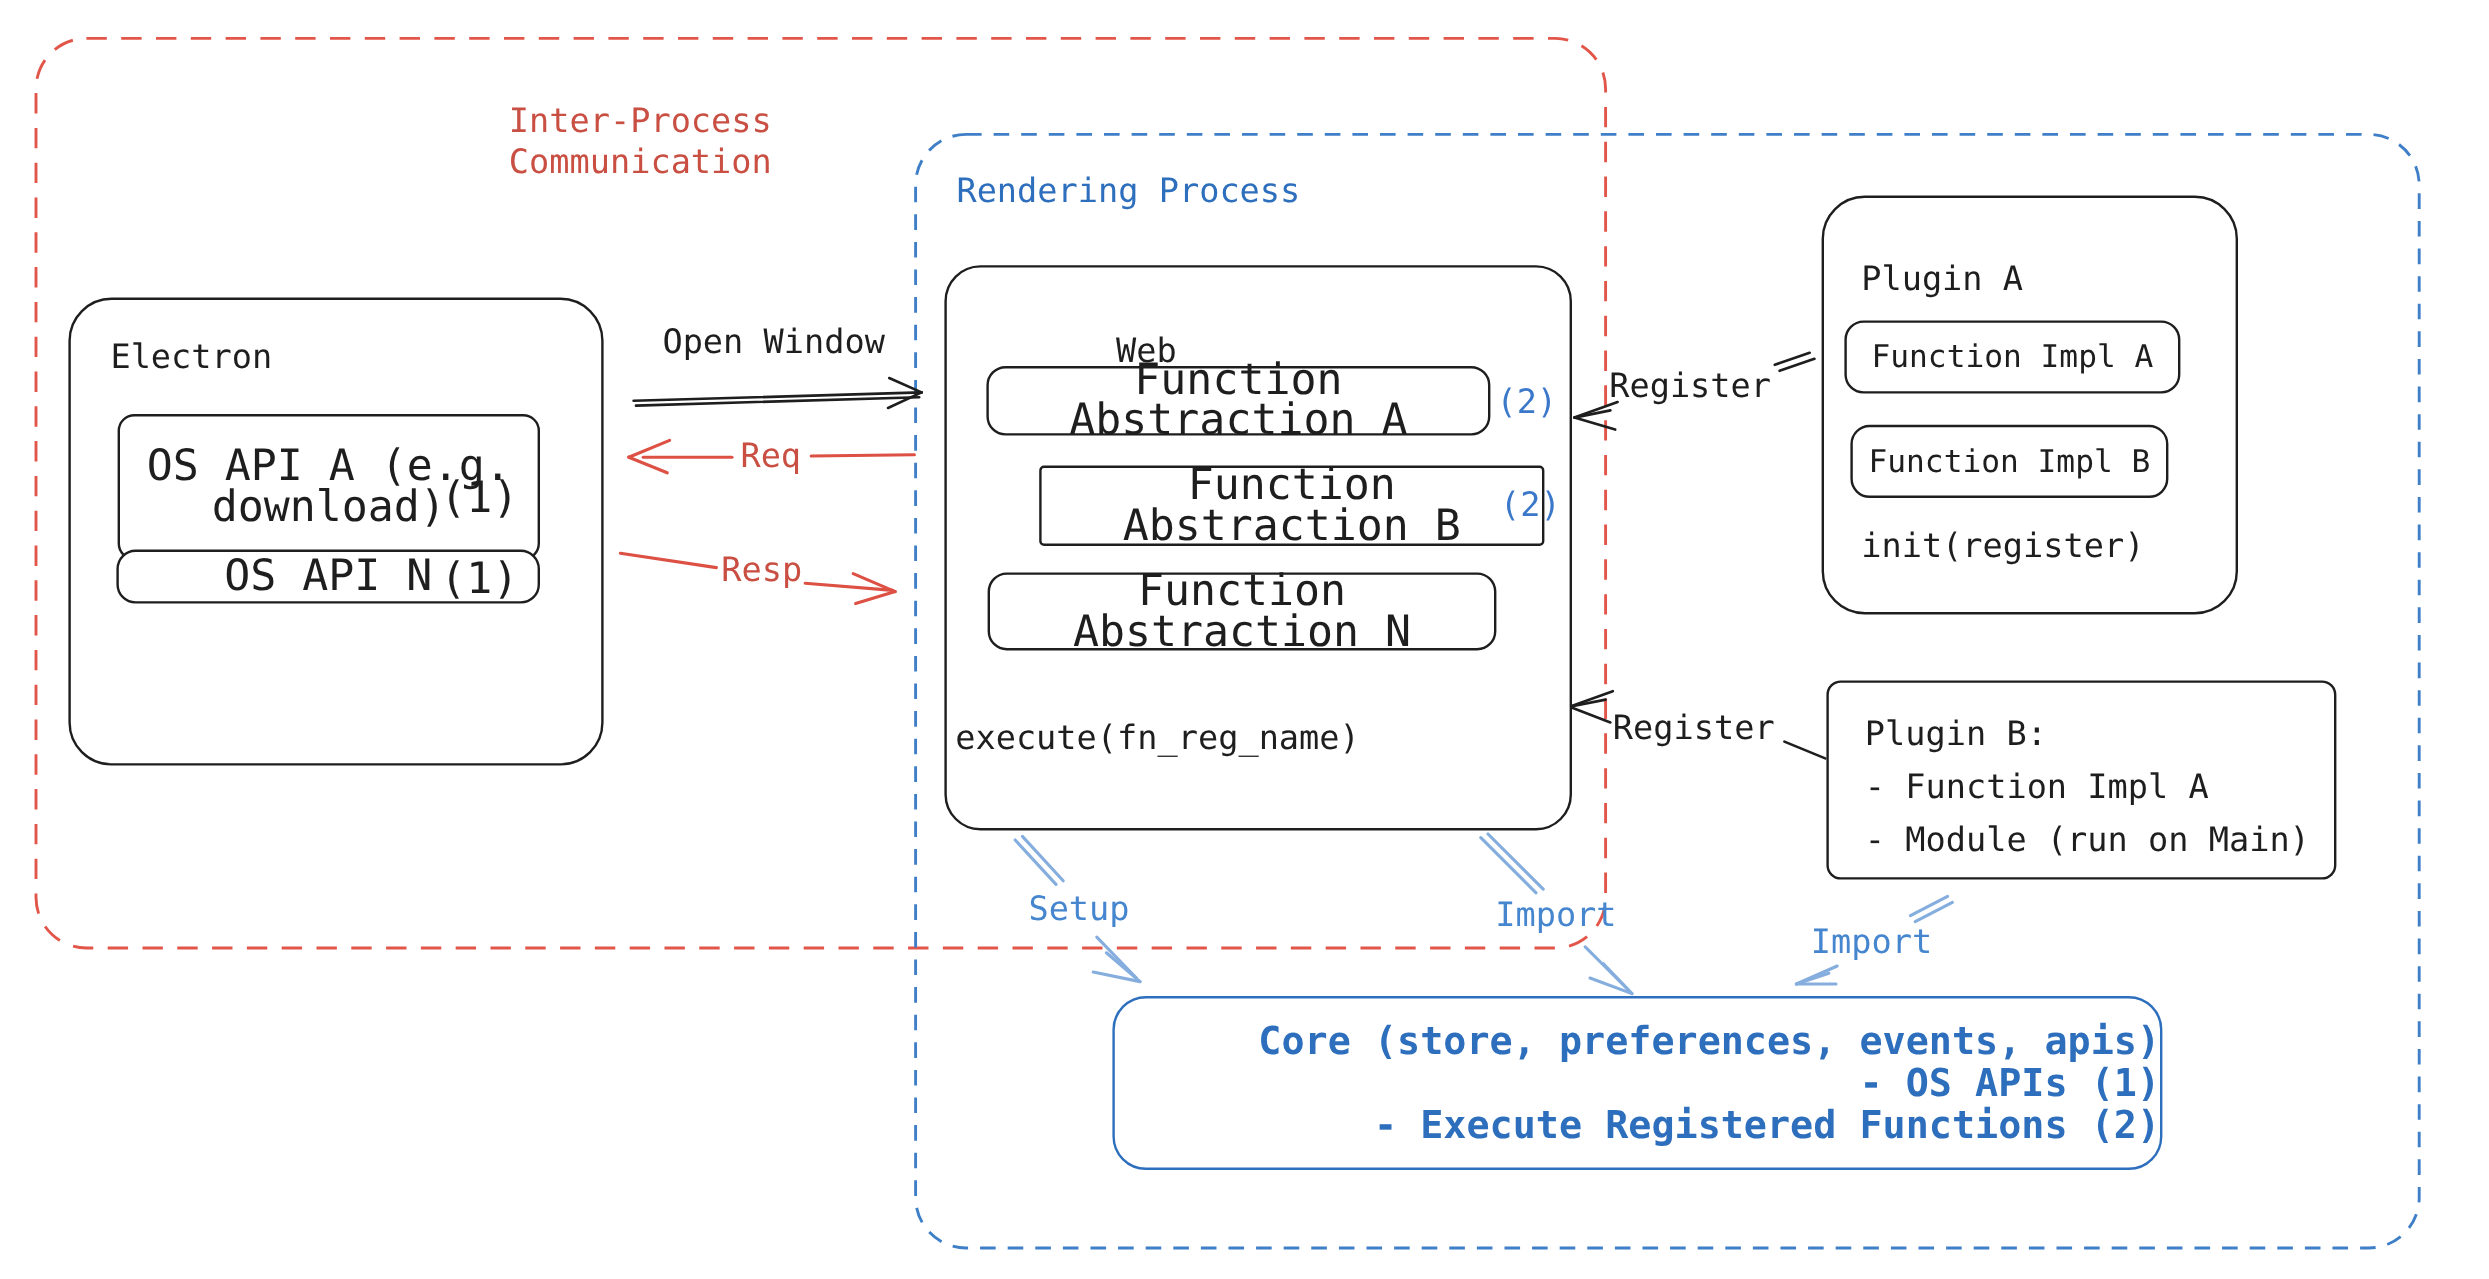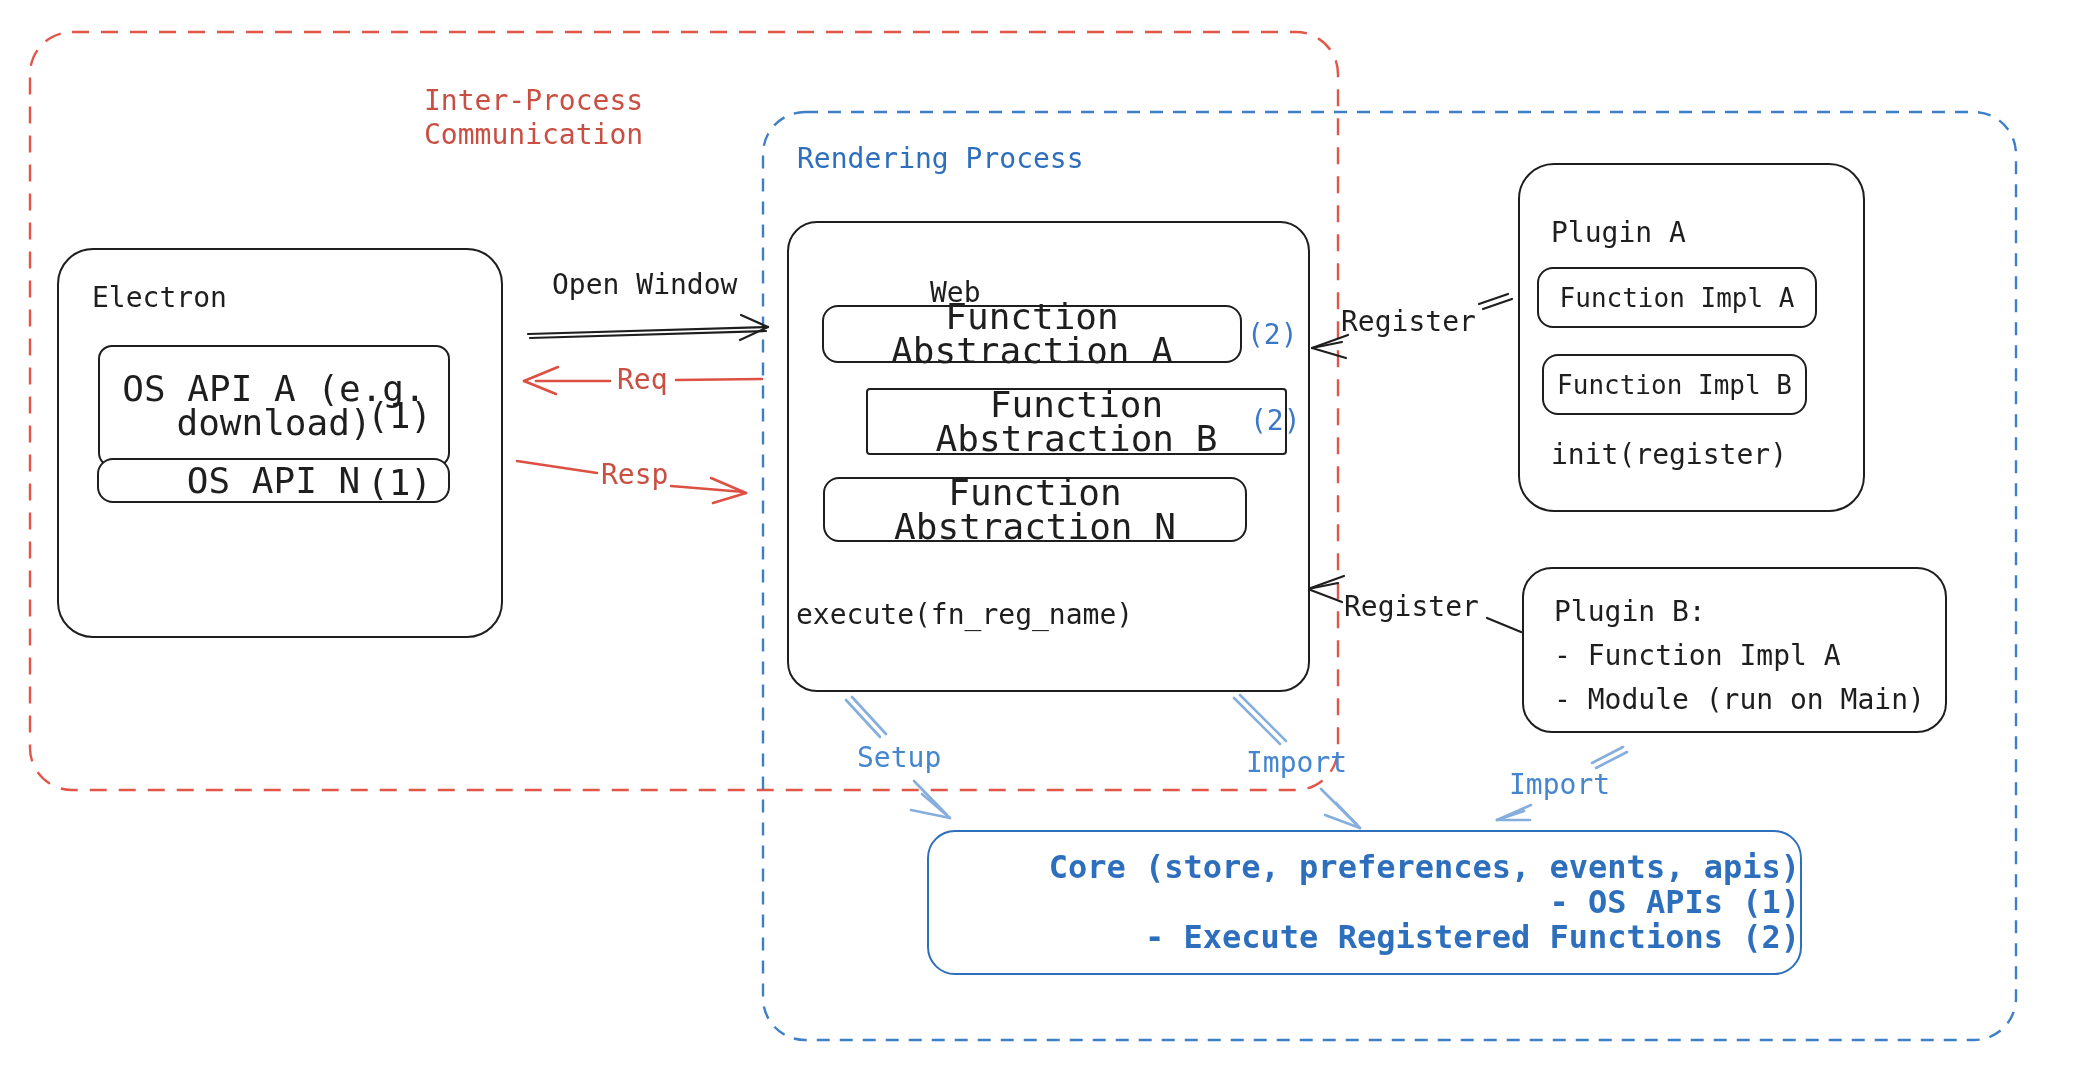--- a/index.html
+++ b/index.html
@@ -140,21 +140,21 @@
   <div class="box" style="left:1518px;top:163px;width:347px;height:349px;border-radius:36px;"></div>
   <div class="lbl" style="left:1551px;top:216px;">Plugin A</div>
   <div class="box center" style="left:1537px;top:267px;width:280px;height:61px;border-radius:16px;">
     <span class="boxtext smalltext">Function Impl A</span>
   </div>
   <div class="box center" style="left:1542px;top:354px;width:265px;height:61px;border-radius:16px;">
     <span class="boxtext smalltext">Function Impl B</span>
   </div>
   <div class="lbl" style="left:1551px;top:438px;">init(register)</div>
 
-  <div class="box" style="left:1522px;top:567px;width:425px;height:166px;border-radius:30px;">
+  <div class="box" style="left:1522px;top:567px;width:425px;height:166px;border-radius:12px;">
     <div style="padding:21px 0 0 30px;font-size:28px;line-height:44px;">
       <div>Plugin B:</div>
       <div>- Function Impl A</div>
       <div>- Module (run on Main)</div>
     </div>
   </div>
 
   <div class="lbl lightblue" style="left:857px;top:741px;">Setup</div>
   <div class="lbl lightblue" style="left:1246px;top:746px;">Import</div>
   <div class="lbl lightblue" style="left:1509px;top:768px;">Import</div>

